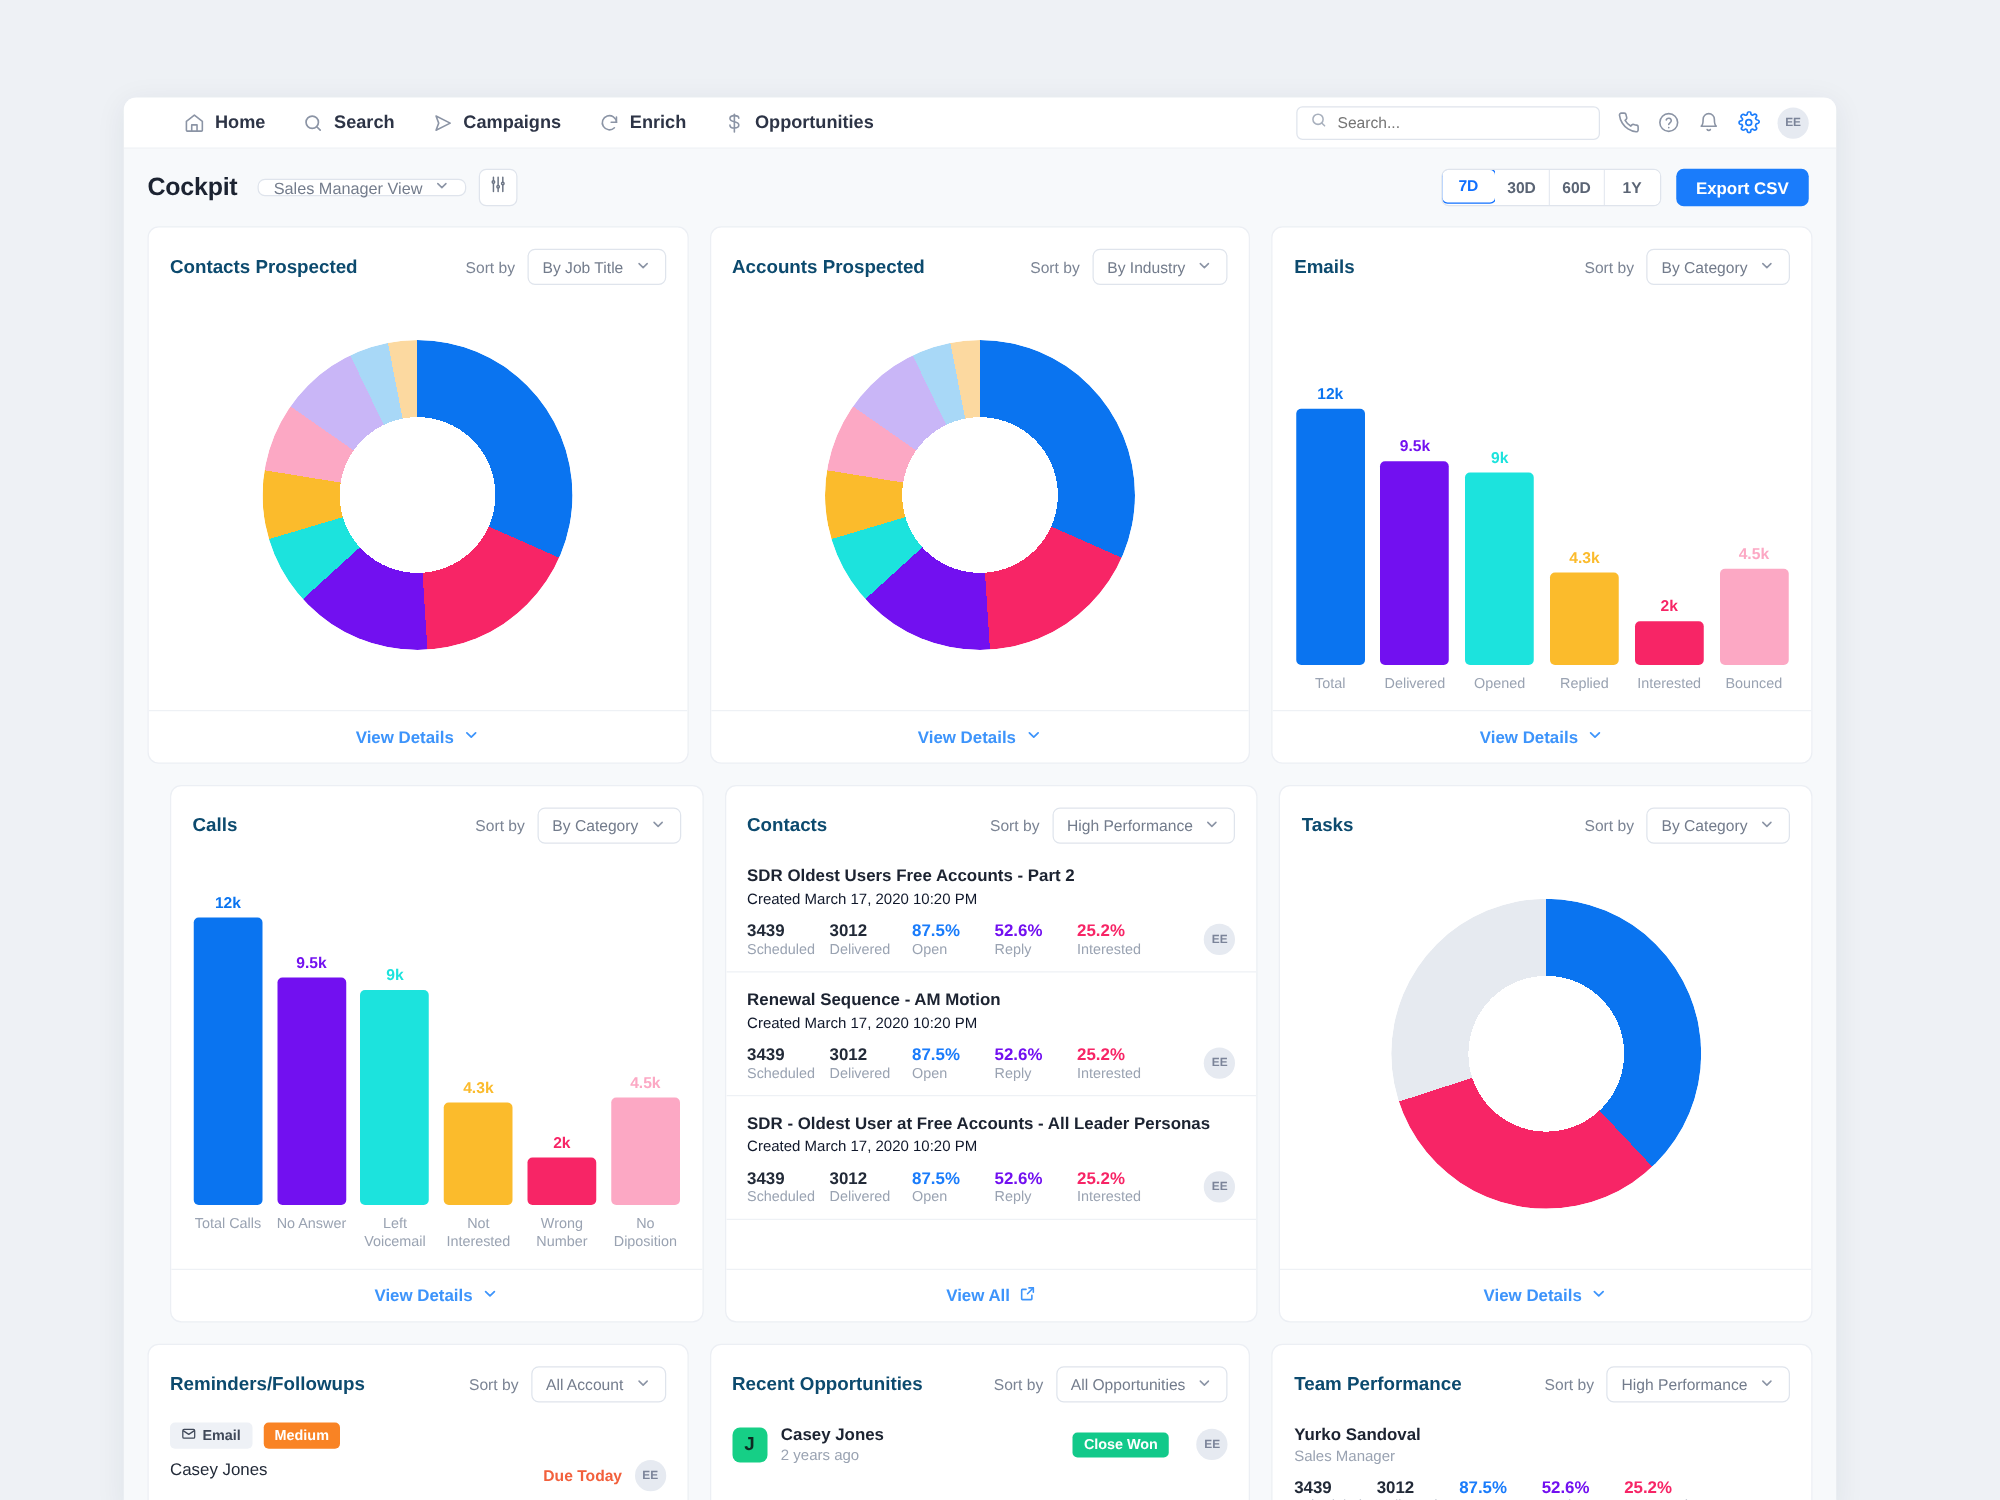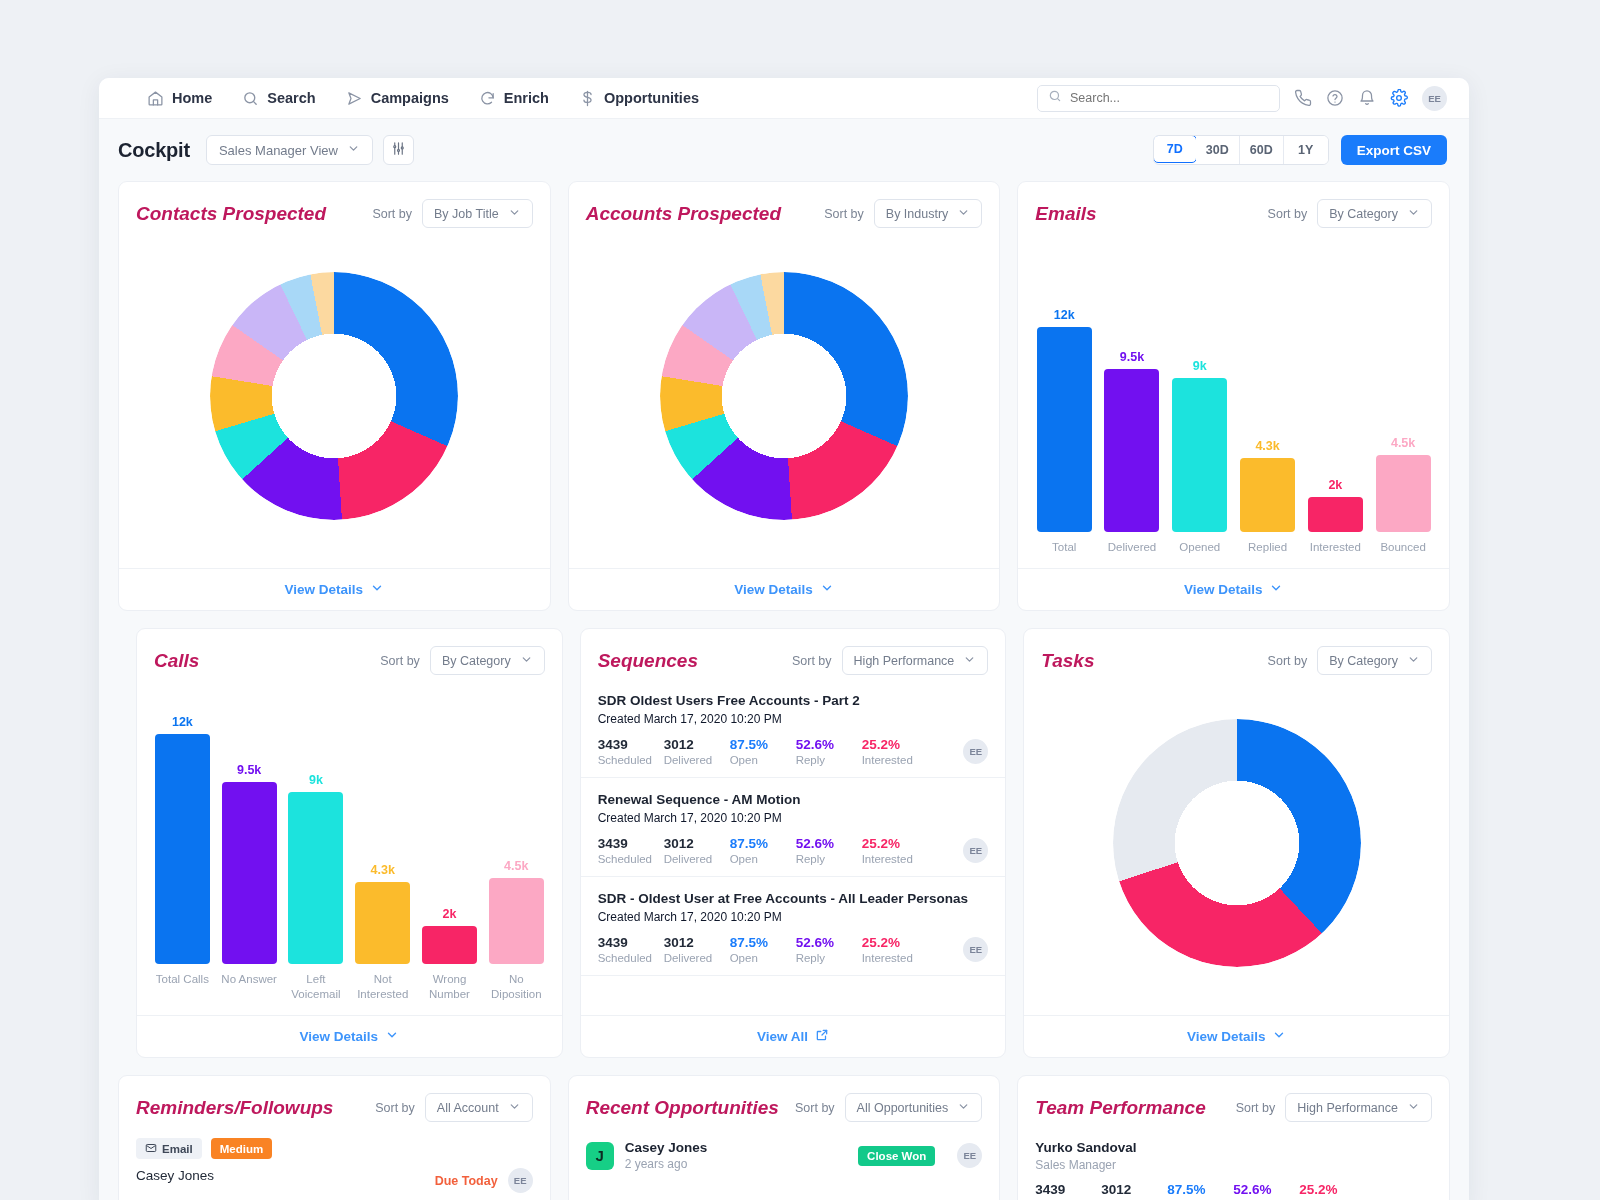--- a/index.html
+++ b/index.html
@@ -57,21 +57,21 @@
     cursor: pointer;
   }
 
   
   .pagehead {
     height: 62px; display: flex; align-items: center;
     padding: 0 22px 0 19px;
   }
   .page-title { font-size: 20px; font-weight: 700; color: #1c2331; letter-spacing: -.2px; }
   .view-select {
-    margin-left: 16px; height: 30px; min-width: 148px;
+    margin-left: 16px; height: 14px; min-width: 148px;
     border: 1px solid #dfe4ec; border-radius: 6px; background: #fff;
     display: flex; align-items: center; justify-content: center; gap: 9px;
     padding: 0 12px; font-size: 13px; color: #737c8c; cursor: pointer;
   }
   .filter-btn {
     margin-left: 10px; width: 31px; height: 30px;
     border: 1px solid #dfe4ec; border-radius: 6px; background: #fff;
     display: flex; align-items: center; justify-content: center; cursor: pointer;
   }
   .range-group {
@@ -101,21 +101,21 @@
     padding: 0 19px; display: grid;
     grid-template-columns: repeat(3, 1fr); gap: 17px;
   }
   .card {
     background: #fff; border: 1px solid #eceff4; border-radius: 9px;
     display: flex; flex-direction: column; overflow: hidden;
   }
   .card-head {
     display: flex; align-items: center; padding: 17px 17px 4px 17px;
   }
-  .card-title { font-size: 19px; font-weight: 700; color: #be185d; font-style: italic; }
+  .card-title { font-size: 15px; font-weight: 700; color: #0c4a6e; }
   .sort-wrap { margin-left: auto; display: flex; align-items: center; gap: 10px; }
   .sort-label { font-size: 12.5px; color: #7b8494; }
   .sort-select {
     height: 29px; border: 1px solid #dfe4ec; border-radius: 6px;
     display: flex; align-items: center; gap: 9px; padding: 0 11px;
     font-size: 12.5px; color: #737c8c; cursor: pointer; white-space: nowrap;
   }
   .card-footer {
     margin-top: auto; border-top: 1px solid #eef1f5;
     height: 42px; display: flex; align-items: center; justify-content: center;
@@ -477,21 +477,21 @@
       <div class="card-footer">
         <span>View Details</span>
         <span><svg width="14" height="14" viewBox="0 0 24 24" fill="none" stroke="#3d94fb" stroke-width="2.4" stroke-linecap="round" stroke-linejoin="round">
               <path d="M6 9l6 6 6-6"></path>
             </svg></span>
       </div>
     </div>
 
     <div class="card">
       <div class="card-head">
-        <div class="card-title">Sequences</div>
+        <div class="card-title">Contacts</div>
         <div class="sort-wrap">
           <span class="sort-label">Sort by</span>
           <div class="sort-select">
             <span>High Performance</span>
             <span><svg width="13" height="13" viewBox="0 0 24 24" fill="none" stroke="#8b94a5" stroke-width="2.3" stroke-linecap="round" stroke-linejoin="round">
                   <path d="M6 9l6 6 6-6"></path>
                 </svg></span>
           </div>
         </div>
       </div>

